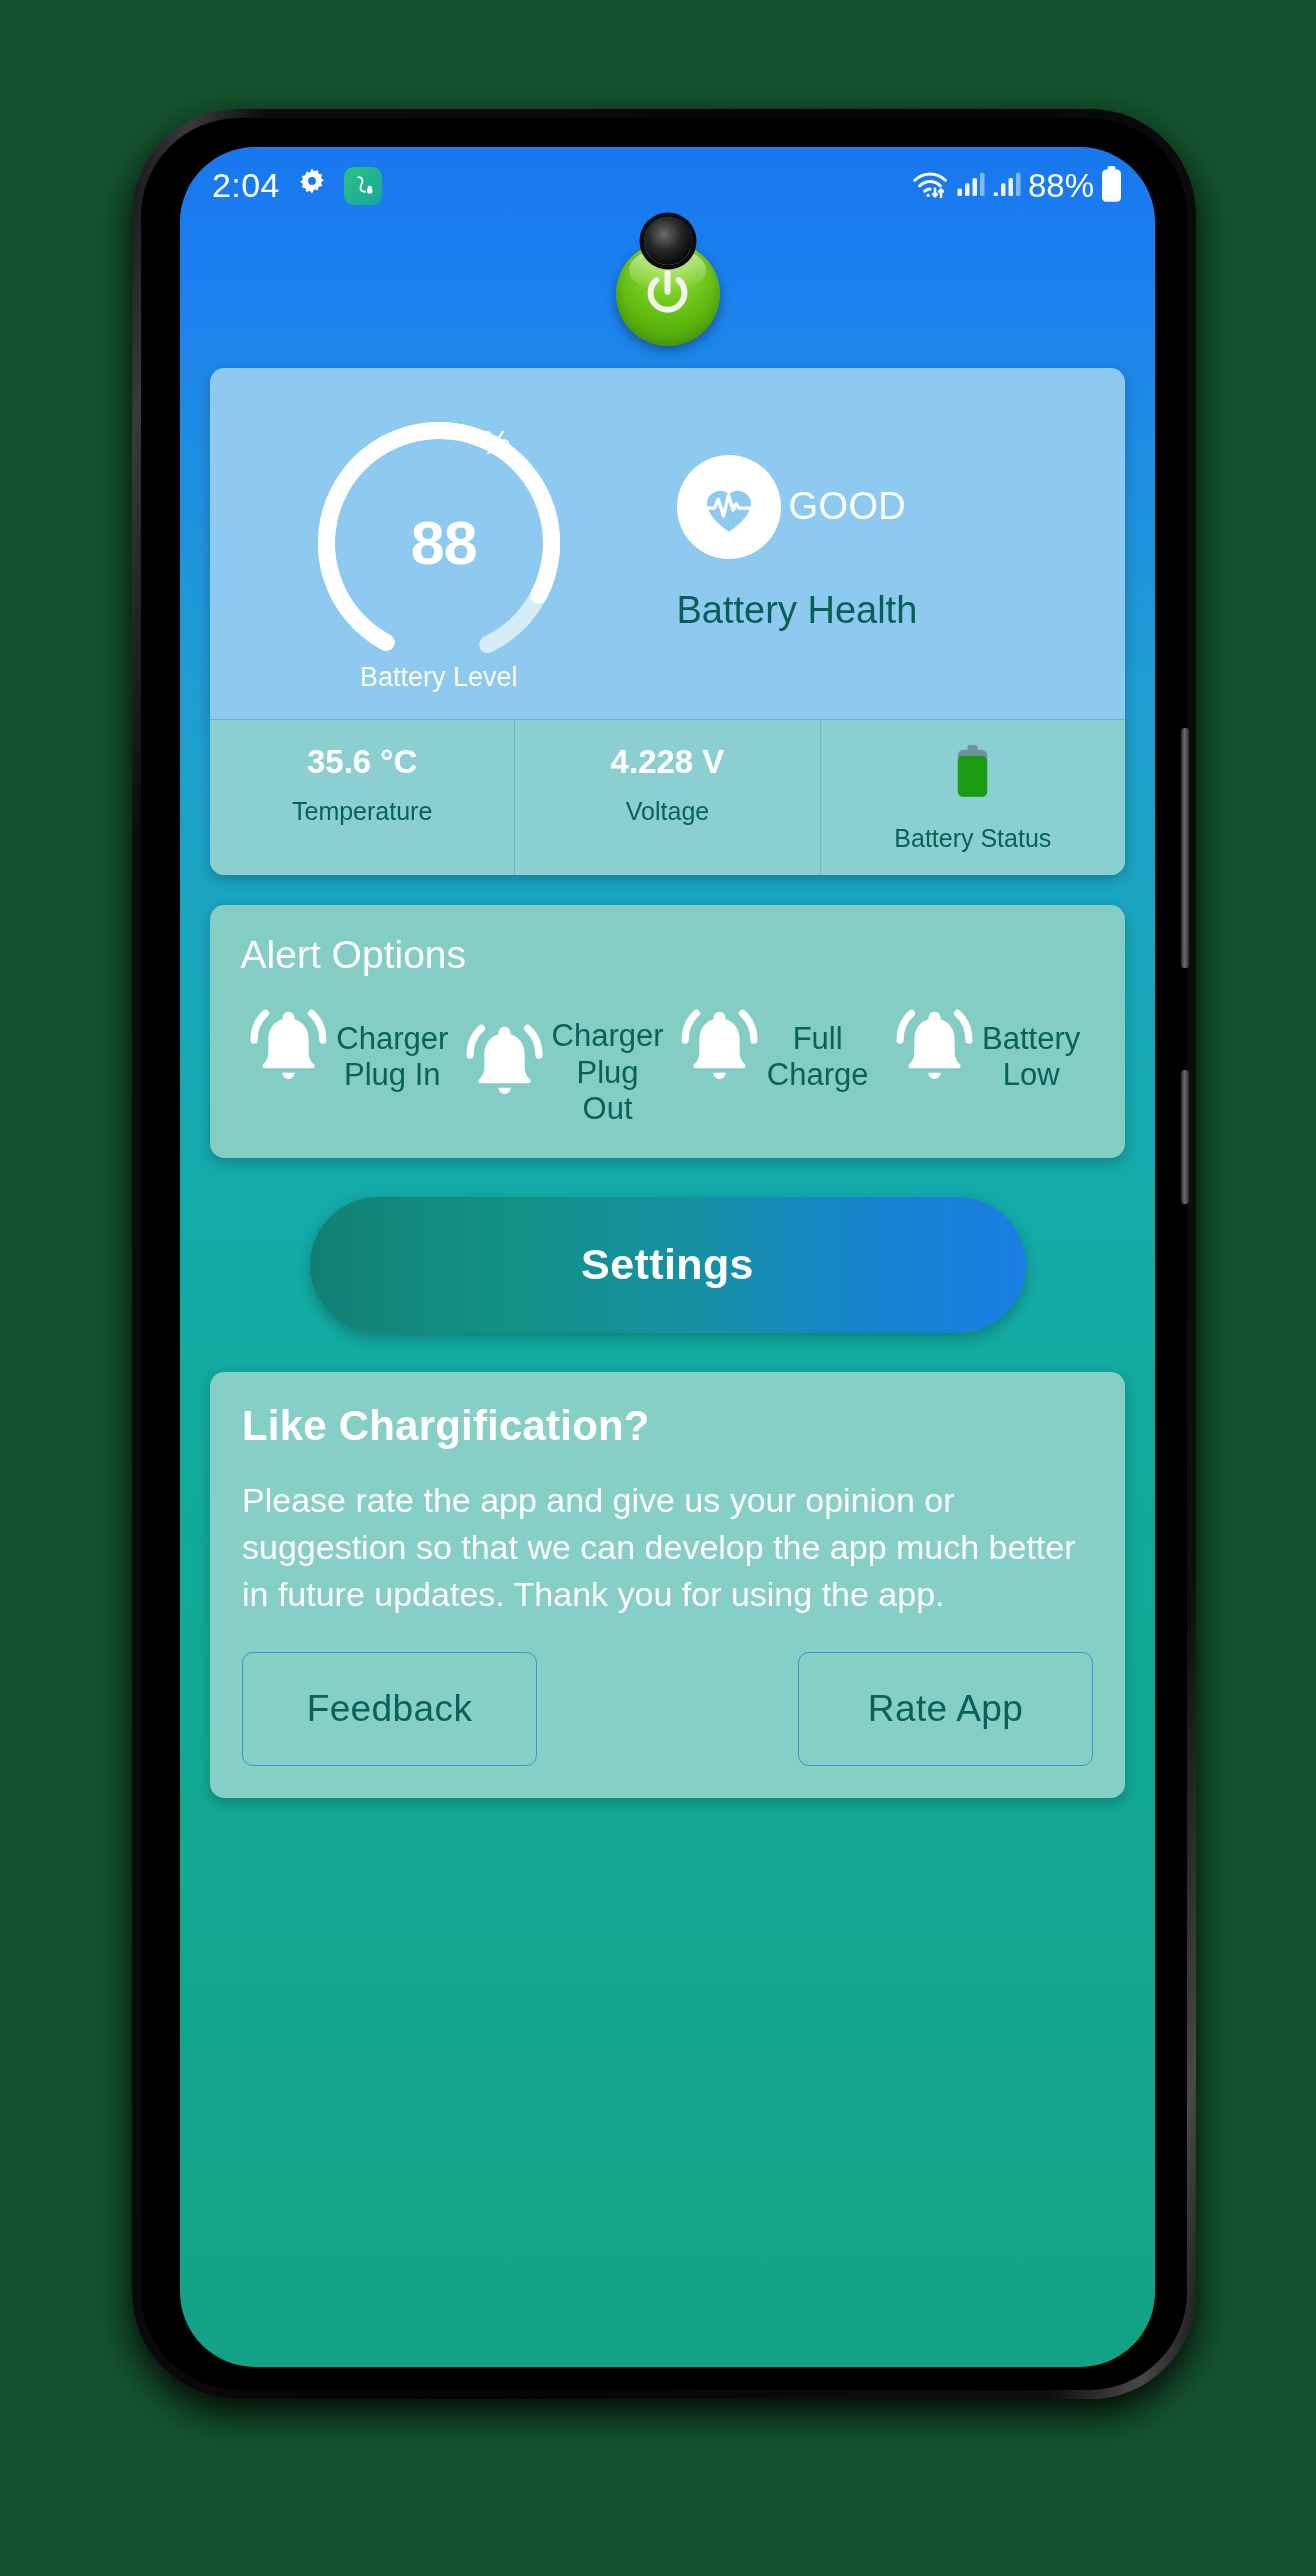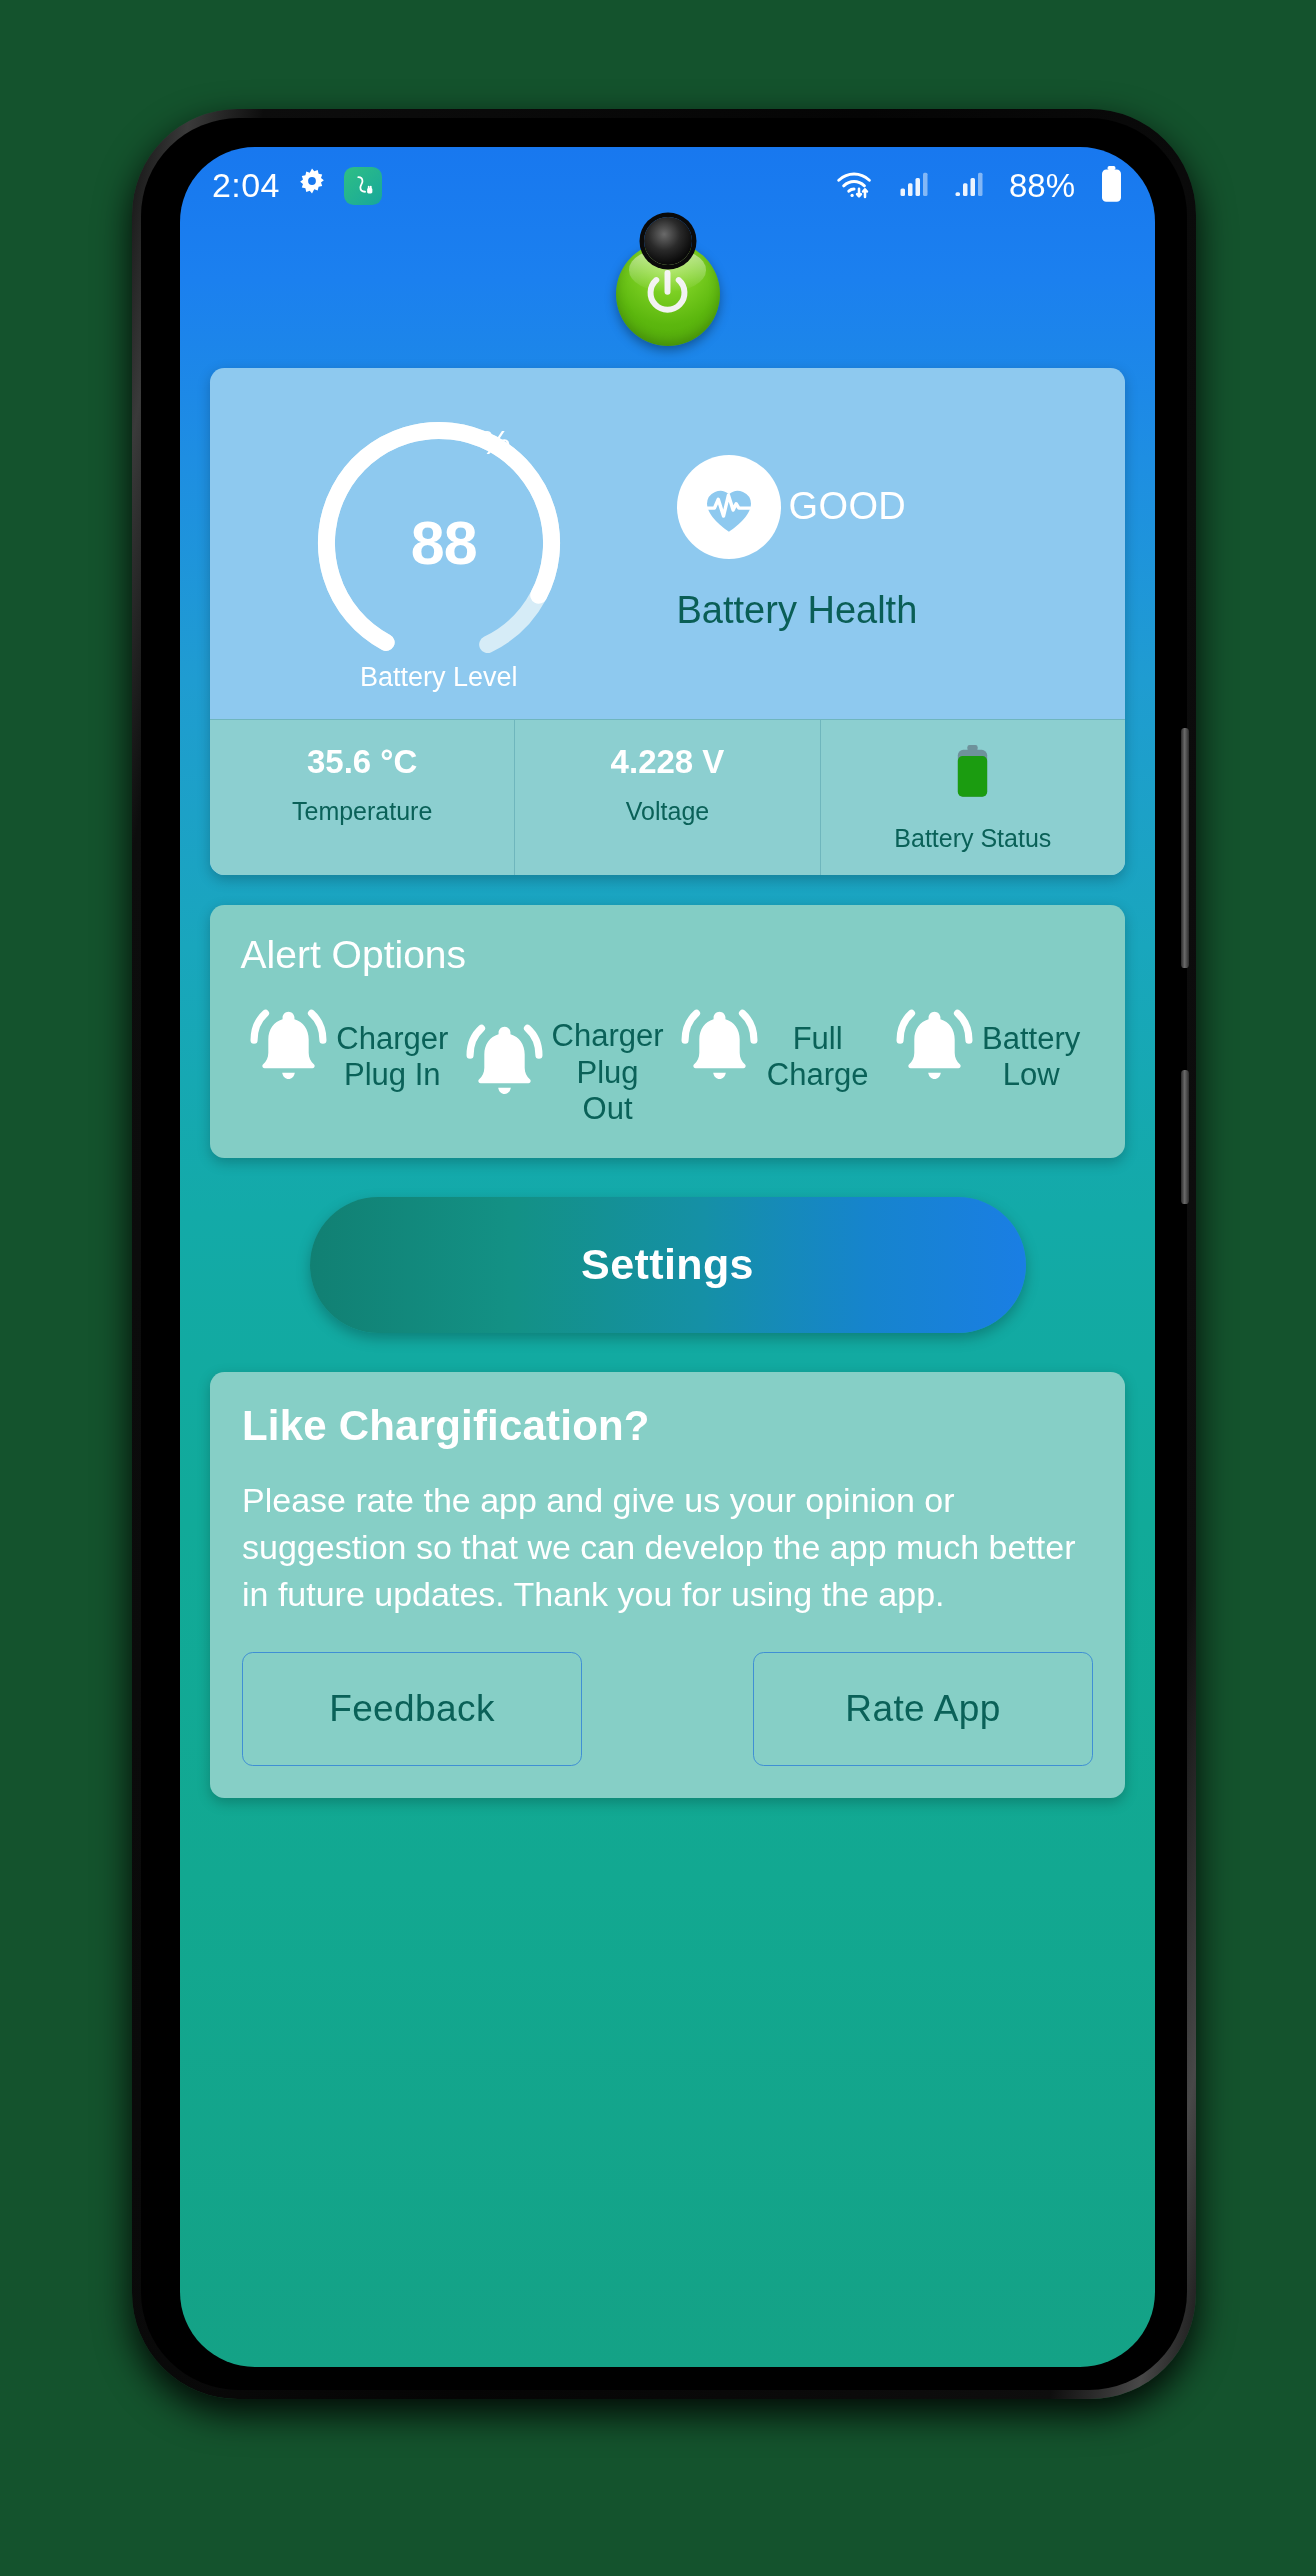--- a/index.html
+++ b/index.html
@@ -41,21 +41,21 @@
   
   #statusbar{position:absolute;left:0;top:0;width:100%;height:77px;
     display:flex;align-items:center;justify-content:space-between;
     padding:0 32px;box-sizing:border-box;color:#fff;z-index:30;}
   #sb-left{display:flex;align-items:center;gap:14.3px;}
   #clock{font-size:34px;font-weight:400;letter-spacing:0.4px;}
   .sb-ic{display:block;}
   #app-ic{width:38px;height:38px;border-radius:9.8px;
     background:linear-gradient(135deg,#2fbf84,#17a79b);
     display:flex;align-items:center;justify-content:center;}
-  #sb-right{display:flex;align-items:center;gap:25px;}
+  #sb-right{display:flex;align-items:center;gap:6px;}
   #battpct{font-size:33px;letter-spacing:0px;}
 
   
   #app{position:absolute;left:0;top:77px;width:100%;height:2143px;
        padding:0 30px;box-sizing:border-box;}
 
   
   #powerwrap{display:flex;justify-content:center;padding-top:18px;padding-bottom:21.5px;}
   #powerbtn{width:104px;height:104px;border-radius:50%;
     background:radial-gradient(circle at 50% 22%,#9ae23e 0%,#7fd225 26%,#5cb70e 62%,#4da40a 100%);
@@ -107,21 +107,21 @@
     border:none;border-radius:68px;cursor:pointer;
     background:linear-gradient(90deg,#118073 0%,#139185 28%,#1590a6 55%,#1684cd 78%,#1a7ee4 100%);
     box-shadow:0 5.4px 14.3px rgba(0,0,0,.25);
     color:#fff;font-family:"Liberation Sans",sans-serif;font-size:43px;font-weight:600;letter-spacing:0.4px;}
 
   
   #ratecard{background:#86cfc6;margin-top:39px;padding:30px 32px 32px;box-sizing:border-box;}
   #ratetitle{color:#fff;font-size:42px;font-weight:700;letter-spacing:0.2px;}
   #ratebody{color:#fff;font-size:34px;font-weight:300;line-height:1.38;margin-top:27px;}
   #ratebtns{display:flex;justify-content:space-between;margin-top:34px;}
-  .ratebtn{width:340px;height:114px;border-radius:10.7px;background:transparent;
+  .ratebtn{width:295px;height:114px;border-radius:10.7px;background:transparent;
     border:1.8px solid #3f8fd4;color:#0a6158;cursor:pointer;
     font-family:"Liberation Sans",sans-serif;font-size:37px;font-weight:400;letter-spacing:0.4px;}
 </style>
 </head>
 <body>
 
 <div id="stage">
 
   <div id="phone-outer">
     <div id="phone-mid">

